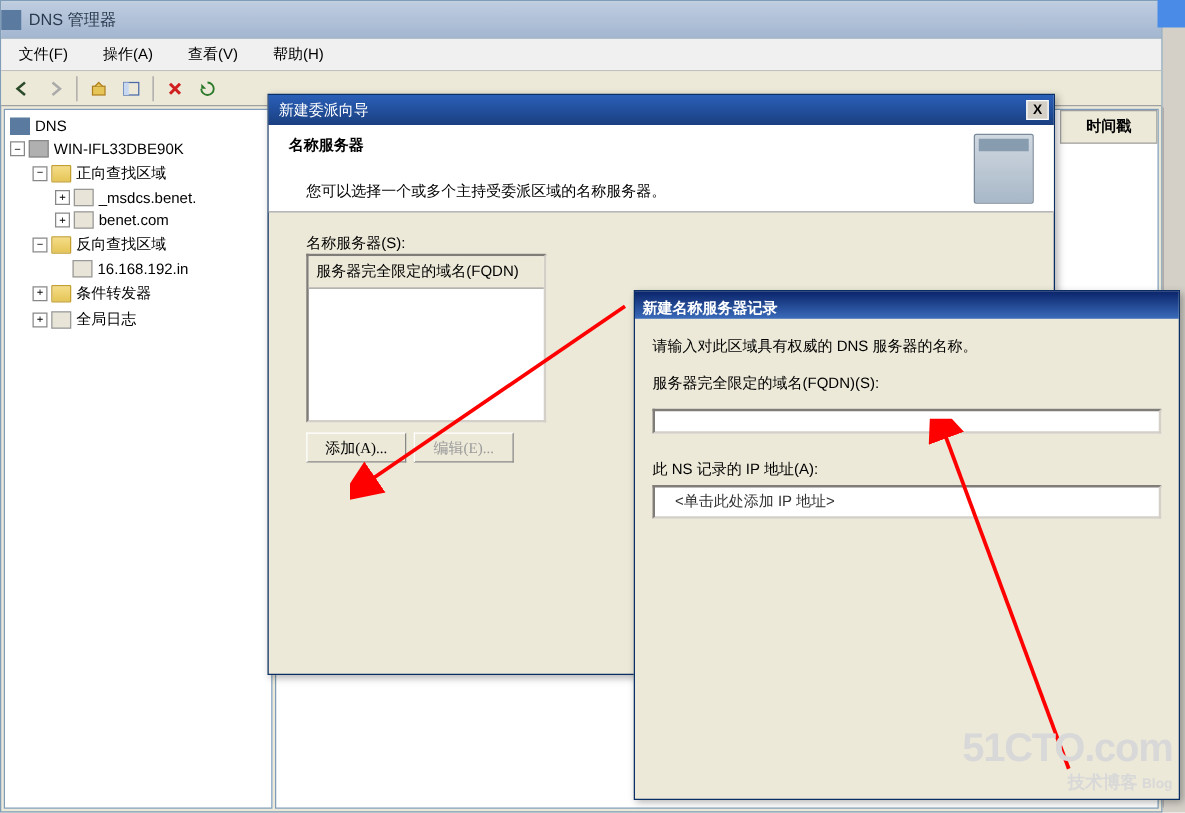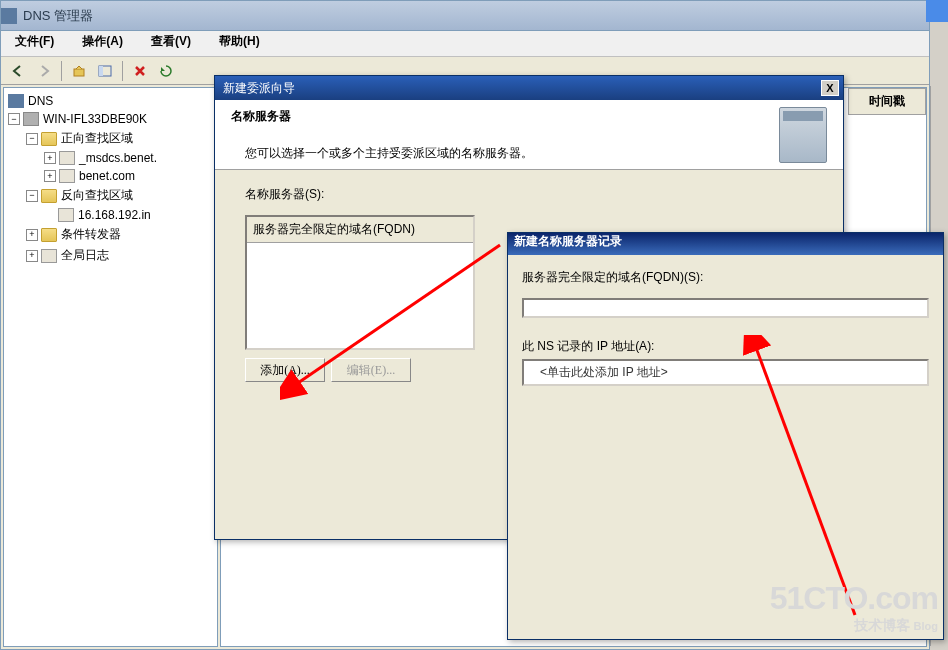--- a/index.html
+++ b/index.html
@@ -4,21 +4,21 @@
   <style>
     * { margin: 0; padding: 0; box-sizing: border-box; }
     body { font-family: "Microsoft YaHei", SimSun, Tahoma, sans-serif; font-size: 12px; background: #d4d0c8; overflow: hidden; width: 948px; height: 650px; position: relative; }
     
     
     .main-window { position: absolute; top: 0; left: 0; width: 930px; height: 650px; background: #ece9d8; border: 1px solid #7f9db9; }
     .titlebar { height: 30px; background: linear-gradient(#bfcde0, #a3b6d0); border-bottom: 1px solid #7f9db9; display: flex; align-items: center; padding: 0 0; }
     .titlebar-icon { width: 16px; height: 16px; background: #5a7aa0; margin-right: 6px; }
     .titlebar-text { color: #2a3b4d; font-size: 13px; }
     
-    .menubar { height: 26px; background: #f0f0f0; border-bottom: 1px solid #c0c0c0; display: flex; padding: 0 8px; gap: 16px; font-weight: bold; }
+    .menubar { height: 26px; background: #f0f0f0; border-bottom: 1px solid #c0c0c0; display: flex; align-items: center; padding: 0 8px; gap: 16px; }
     .menu-item { cursor: pointer; padding: 2px 6px; }
     
     .toolbar { height: 28px; background: #ece9d8; border-bottom: 1px solid #a0a0a0; display: flex; align-items: center; padding: 0 6px; gap: 4px; }
     .tb-btn { width: 22px; height: 22px; display: flex; align-items: center; justify-content: center; border: 1px solid transparent; }
     .tb-sep { width: 1px; height: 20px; background: #a0a0a0; margin: 0 2px; }
     
     .content-area { display: flex; height: calc(100% - 84px); }
     .tree-panel { width: 215px; background: #fff; border: 1px solid #7f9db9; margin: 2px; overflow: auto; }
     .tree { padding: 4px 0; }
     .tree-node { display: flex; align-items: center; padding: 2px 0; white-space: nowrap; }
@@ -40,30 +40,30 @@
     .wizard-close { width: 18px; height: 16px; background: #d4d0c8; border: 1px solid #fff; display: flex; align-items: center; justify-content: center; font-family: Arial; font-weight: bold; font-size: 11px; cursor: pointer; }
     .wizard-header { background: #fff; border-bottom: 1px solid #a0a0a0; padding: 10px 16px; display: flex; align-items: center; height: 70px; }
     .wizard-header-text { flex: 1; }
     .wizard-header-title { font-weight: bold; margin-bottom: 20px; }
     .wizard-header-sub { padding-left: 14px; }
     .server-img { width: 48px; height: 56px; background: linear-gradient(#d0d8e0, #a8b8c8); border: 1px solid #7a8a9a; border-radius: 2px; position: relative; }
     .server-img::before { content: ''; position: absolute; top: 3px; left: 3px; right: 3px; height: 10px; background: #889cb0; }
     
     .wizard-body { padding: 16px 30px; }
     .wizard-instruc { margin-bottom: 20px; }
-    .field-label { margin-bottom: 12px; }
-    .listbox { width: 230px; height: 135px; background: #fff; border: 2px inset #d4d0c8; margin-bottom: 8px; }
+    .field-label { margin-bottom: 0; }
+    .listbox { width: 192px; height: 135px; background: #fff; border: 2px inset #d4d0c8; margin-bottom: 8px; }
     .listbox-header { background: #ece9d8; border-bottom: 1px solid #a0a0a0; padding: 4px 6px; font-size: 12px; }
     .btn-row { display: flex; gap: 6px; }
     .win-btn { padding: 2px 8px; min-width: 80px; height: 24px; background: #ece9d8; border: 1px solid #888; border-top-color: #fff; border-left-color: #fff; cursor: pointer; font-size: 12px; font-family: Liberation Serif, serif; }
     .win-btn:disabled { color: #9a9a9a; }
     
     
     .ns-dialog { position: absolute; top: 232px; left: 507px; width: 437px; height: 408px; background: #ece9d8; border: 1px solid #0a2f66; box-shadow: 2px 2px 6px rgba(0,0,0,0.3); z-index: 10; }
-    .ns-titlebar { height: 22px; background: linear-gradient(#0a246a, #3a6bba); display: flex; align-items: flex-start; padding: 0 6px; }
+    .ns-titlebar { height: 22px; background: linear-gradient(#0a246a, #3a6bba); display: flex; align-items: flex-end; padding: 0 6px; }
     .ns-title { color: #fff; font-size: 12px; font-weight: bold; }
     .ns-body { padding: 14px 14px; }
     .ns-text { margin-bottom: 12px; }
     .ns-input { width: 100%; height: 20px; border: 2px inset #d4d0c8; background: #fff; padding: 0 3px; font-size: 12px; font-family: inherit; }
     .ns-ip-section { margin-top: 20px; }
     .ns-ip-list { border: 2px inset #d4d0c8; background: #fff; margin-top: 4px; }
     .ns-ip-header { display: flex; background: #ece9d8; border-bottom: 1px solid #a0a0a0; }
     .ns-ip-col { padding: 3px 6px; border-right: 1px solid #a0a0a0; }
     .ns-ip-col.c1 { width: 200px; }
     .ns-ip-col.c2 { width: 90px; }
@@ -224,20 +224,21 @@
       <button class="win-btn" disabled="">编辑(E)...</button>
     </div>
   </div>
 </div>
 
 <div class="ns-dialog">
   <div class="ns-titlebar">
     <span class="ns-title">新建名称服务器记录</span>
   </div>
   <div class="ns-body">
+    <div class="ns-text">请输入对此区域具有权威的 DNS 服务器的名称。</div>
     <div class="ns-text">服务器完全限定的域名(FQDN)(S):</div>
     <input class="ns-input" type="text" style="">
     <div class="ns-ip-section">
       <div>此 NS 记录的 IP 地址(A):</div>
       <div class="ns-ip-list">
         <div class="ns-ip-placeholder">&lt;单击此处添加 IP 地址&gt;</div>
       </div>
     </div>
   </div>
 </div>

